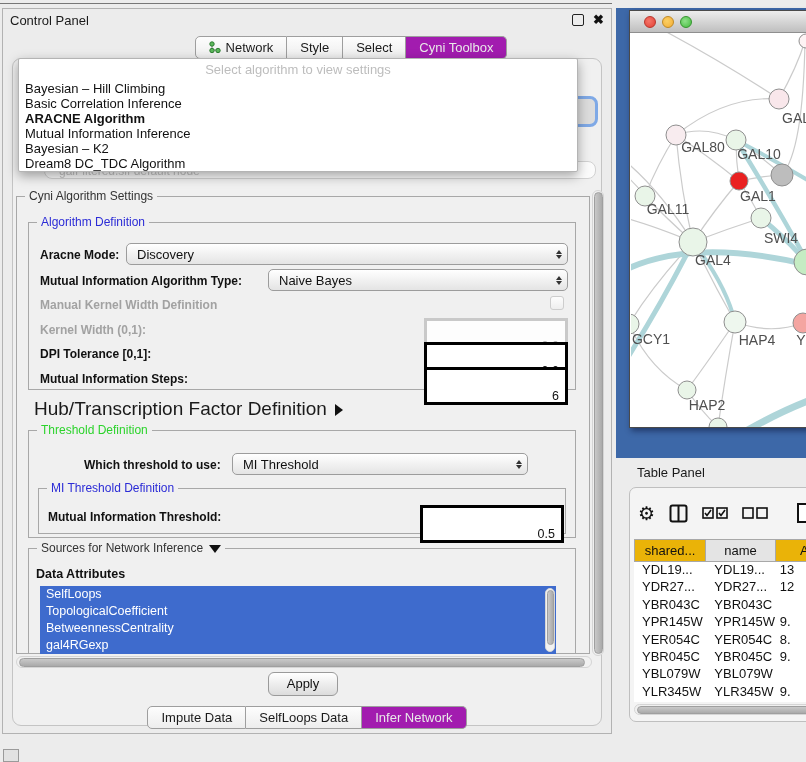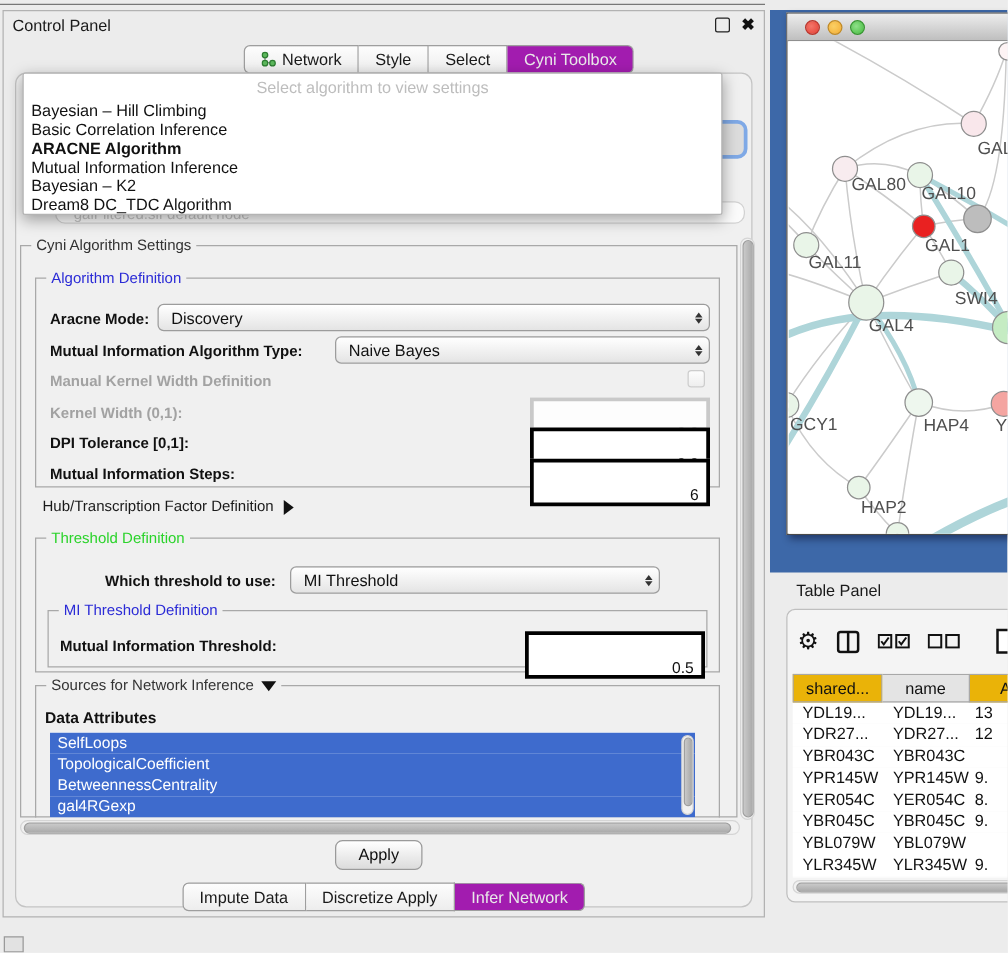--- a/index.html
+++ b/index.html
@@ -167,21 +167,21 @@
 </div>
 <div class="abs blabel dis" style="left:40px;top:298px">Manual Kernel Width Definition</div>
 <div class="abs checkbox" style="left:550px;top:296px"></div>
 <div class="abs blabel dis" style="left:40px;top:323px">Kernel Width (0,1):</div>
 <div class="abs field dis" style="left:424px;top:318px;width:144px;height:20px">0.0</div>
 <div class="abs blabel" style="left:40px;top:347px">DPI Tolerance [0,1]:</div>
 <div class="abs field" style="left:424px;top:342px;width:144px;height:21px;line-height:20px">0.0</div>
 <div class="abs blabel" style="left:40px;top:372px">Mutual Information Steps:</div>
 <div class="abs field" style="left:424px;top:367px;width:144px;height:21px;line-height:20px">6</div>
 
-<div class="abs" style="left:34px;top:398px;font-size:12px;color:#1a1a1a">
+<div class="abs" style="left:34px;top:398px;font-size:19px;color:#1a1a1a">
   <span>Hub/Transcription Factor Definition</span><span class="tri-right"></span>
 </div>
 
 <div class="abs fs" style="left:28px;top:430px;width:548px;height:108px">
   <span class="legend green">Threshold Definition</span>
 </div>
 <div class="abs blabel" style="left:84px;top:458px">Which threshold to use:</div>
 <div class="abs combo" style="left:232px;top:453px;width:296px">
   <span class="txt">MI Threshold</span>
   <span class="arrs">
@@ -215,21 +215,21 @@
 <div class="abs sb-track" style="left:16px;top:656px;width:576px;height:12px">
   <span class="sb-thumb h" style="left:2px;top:1px;width:566px;height:9px"></span>
 </div>
 
 <div class="abs apply-btn" style="left:268px;top:672px">Apply</div>
 <div class="abs bottomtabs tabbar">
     <div class="tab">
       <span>Impute Data</span>
     </div>
     <div class="tab">
-      <span>Discretize Apply</span>
+      <span>SelfLoops Data</span>
     </div>
     <div class="tab sel">
       <span>Infer Network</span>
     </div>
   </div>
 
 <div class="abs desktop"></div>
 
 <div class="abs net-window">
   <div class="net-titlebar">

